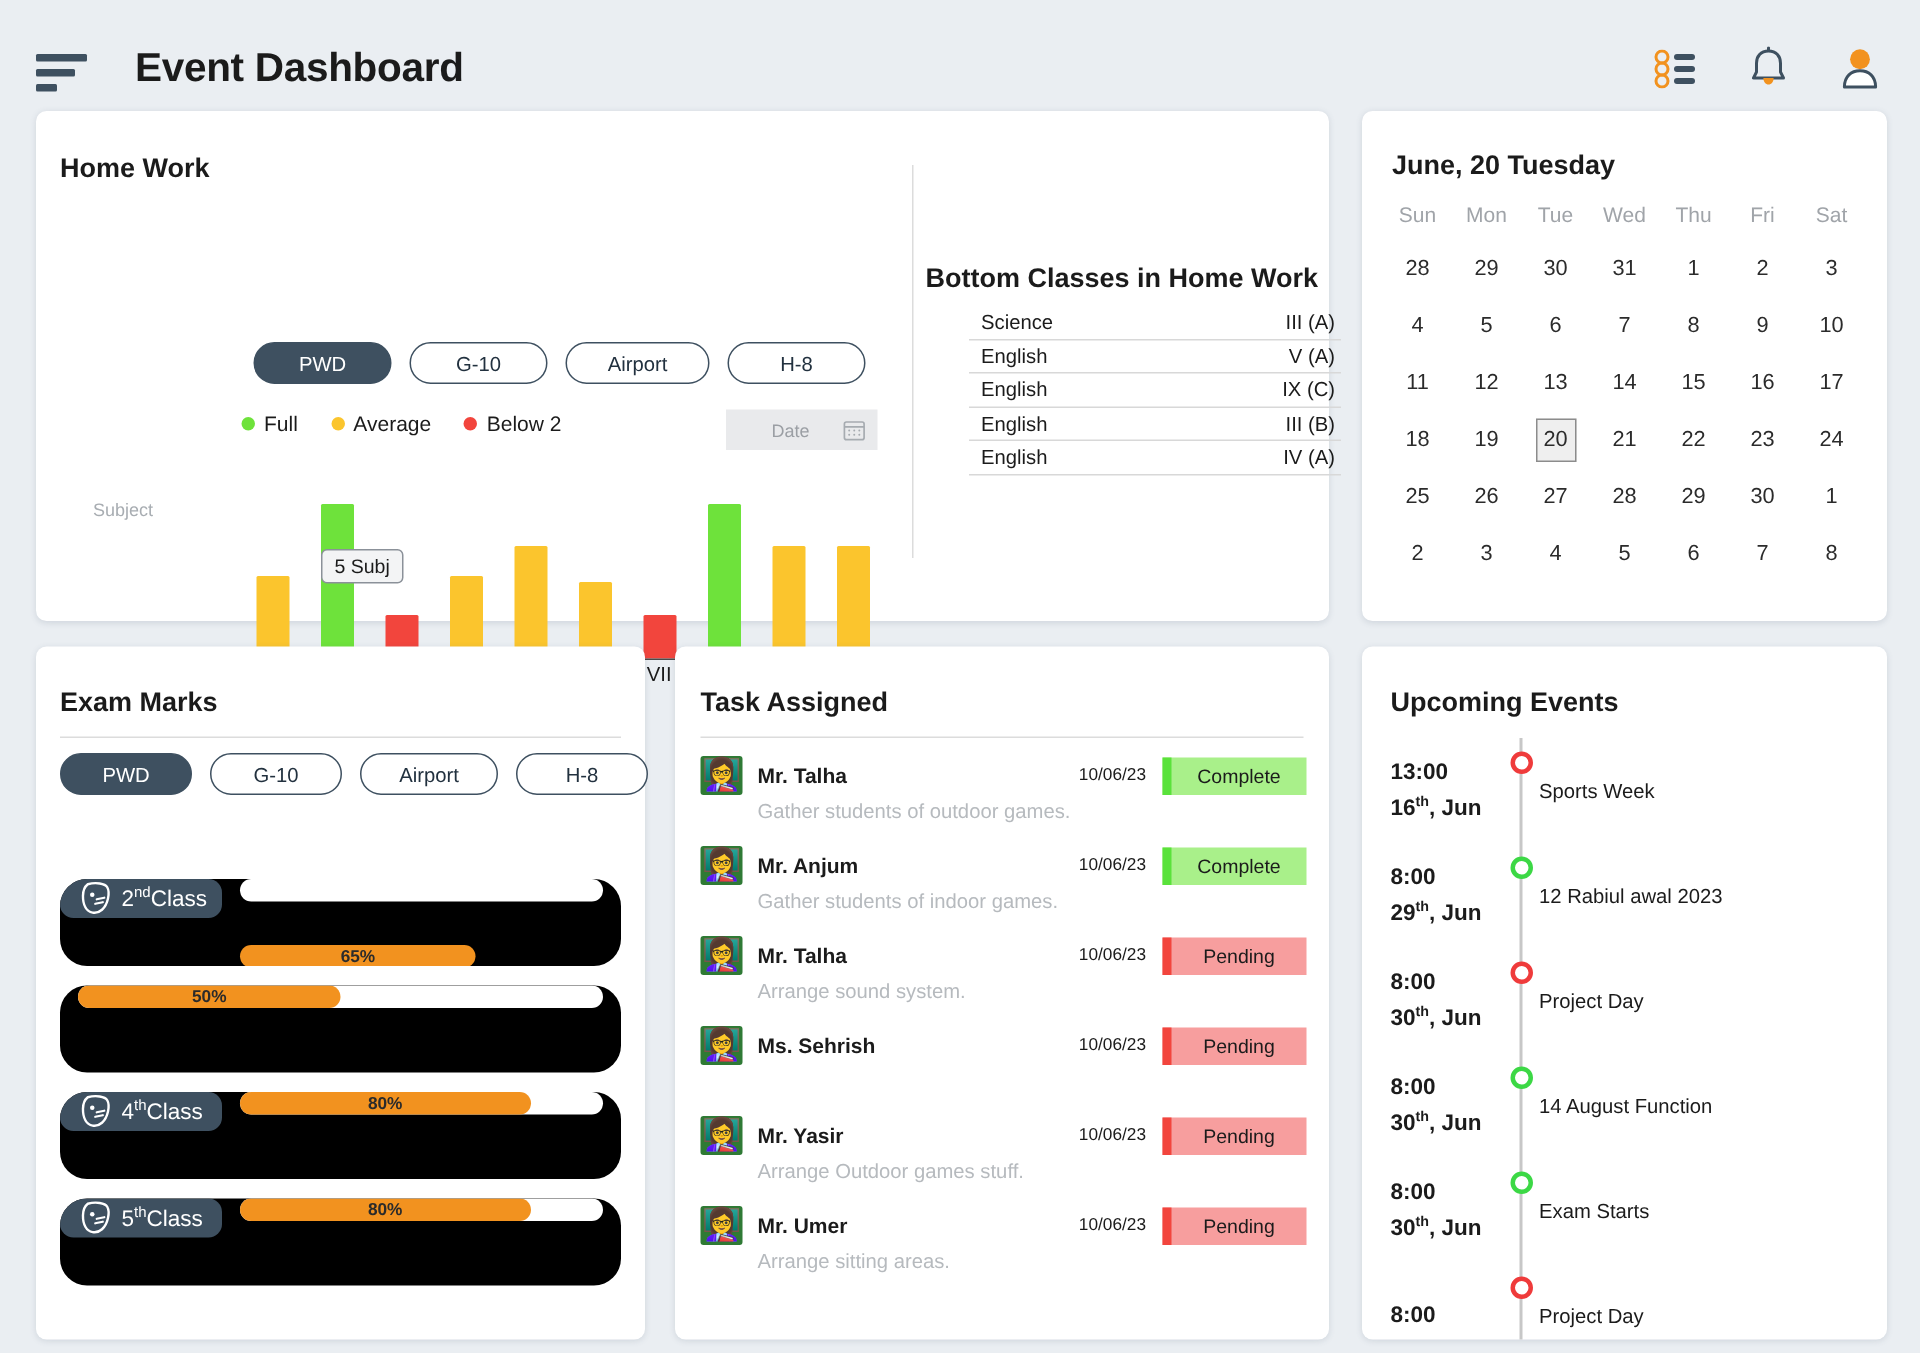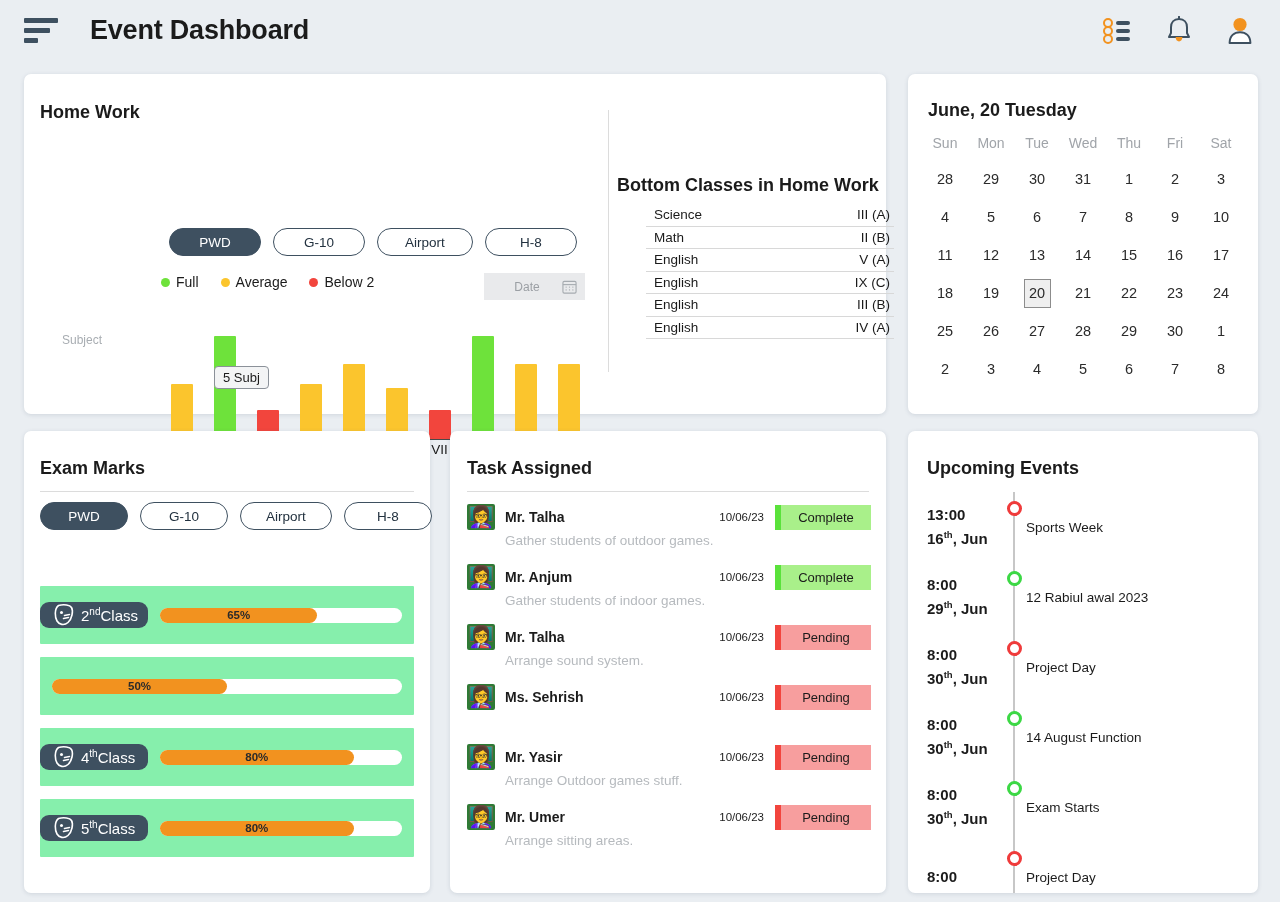--- a/index.html
+++ b/index.html
@@ -8,21 +8,21 @@
     width: 1280px; height: 902px;
     background: #eaeef2;
     font-family: "Liberation Sans", sans-serif;
     overflow: hidden;
   }
   .page { position: relative; width: 1280px; height: 902px; }
 
   
   .header {
     position: absolute; left: 0; top: 0; width: 1280px; height: 61px;
-    display: flex; align-items: center;
+    display: flex; align-items: flex-end;
   }
   .hamburger {
     margin-left: 24px; width: 36px; display: flex; flex-direction: column;
     gap: 5px; cursor: pointer;
   }
   .hamburger i { display: block; height: 5px; background: #3e5060; border-radius: 1px; }
   .hamburger i:nth-child(1) { width: 34px; }
   .hamburger i:nth-child(2) { width: 26px; }
   .hamburger i:nth-child(3) { width: 14px; }
   .header-title {
@@ -142,22 +142,22 @@
 
   
   #card-exam { left: 24px; top: 431px; width: 406px; height: 462px; }
   #em-title { position: absolute; left: 16px; top: 27px; }
   #em-rule { position: absolute; left: 16px; top: 60px; width: 374px; height: 1px; background: #dcdcdc; }
   #em-tabs { left: 16px; top: 71px; }
   #em-tabs .tab { width: 88px; }
   #em-tabs .tab:nth-child(3) { width: 92px; }
   #em-rows { position: absolute; left: 16px; top: 155px; width: 374px; }
   .em-row {
-    display: flex; align-items: center; height: 58px; margin-bottom: 13px;
-    background: #86efac; border-radius: 1px; overflow: hidden;
+    display: flex; align-items: flex-start; height: 58px; margin-bottom: 13px;
+    background: #000000; border-radius: 18px; overflow: hidden;
   }
   .em-label {
     width: 108px; background: #3e5060; color: #fff; border-radius: 9px;
     display: flex; align-items: center; gap: 5px; padding-left: 10px; flex: none;
   }
   .mask-icon { width: 26px; height: 26px; flex: none; }
   .em-cls { font-size: 15px; }
   .em-cls sup { font-size: 10px; vertical-align: super; }
   .em-track-wrap { flex: 1; display: flex; align-items: center; padding: 0 12px; }
   .em-track {
@@ -334,24 +334,20 @@
           <div class="tick">X</div>
         </div>
     </div>
     <div class="tooltip">5 Subj</div>
 
     <div class="card-title" id="bc-title">Bottom Classes in Home Work</div>
     <div id="bc-table">
         <div class="bc-row">
           <span class="subj">Science</span>
           <span class="cls">III (A)</span>
-        </div>
-        <div class="bc-row">
-          <span class="subj">Math</span>
-          <span class="cls">II (B)</span>
         </div>
         <div class="bc-row">
           <span class="subj">English</span>
           <span class="cls">V (A)</span>
         </div>
         <div class="bc-row">
           <span class="subj">English</span>
           <span class="cls">IX (C)</span>
         </div>
         <div class="bc-row">
@@ -435,21 +431,21 @@
             <svg class="mask-icon" viewBox="0 0 26 26">
       <path d="M8.5 3.5 C14 2 20 3 21.5 5.5 C23.5 9 22 17 18 20.5 C14 24 9 22.5 7 19 C5 15.5 4 7 8.5 3.5 Z" fill="none" stroke="#fff" stroke-width="1.6" stroke-linejoin="round"></path>
       <circle cx="11.5" cy="10.5" r="1.5" fill="#fff"></circle>
       <path d="M14.5 13.5 L19.5 12.5" stroke="#fff" stroke-width="1.5" stroke-linecap="round"></path>
       <path d="M13.5 16.5 L18.5 15.5" stroke="#fff" stroke-width="1.5" stroke-linecap="round"></path>
     </svg>
             <span class="em-cls"><span>2</span><sup>nd</sup><span>Class</span></span>
           </div>
           <div class="em-track-wrap">
             <div class="em-track">
-              <div class="em-fill" style="width: 65%;">
+              <div class="em-fill" style="width: 65%; margin-top: 44px;">
                 <span class="em-pct">65%</span>
               </div>
             </div>
           </div>
         </div>
         <div class="em-row">
           <div class="em-track-wrap">
             <div class="em-track">
               <div class="em-fill" style="width: 50%;">
                 <span class="em-pct">50%</span>

